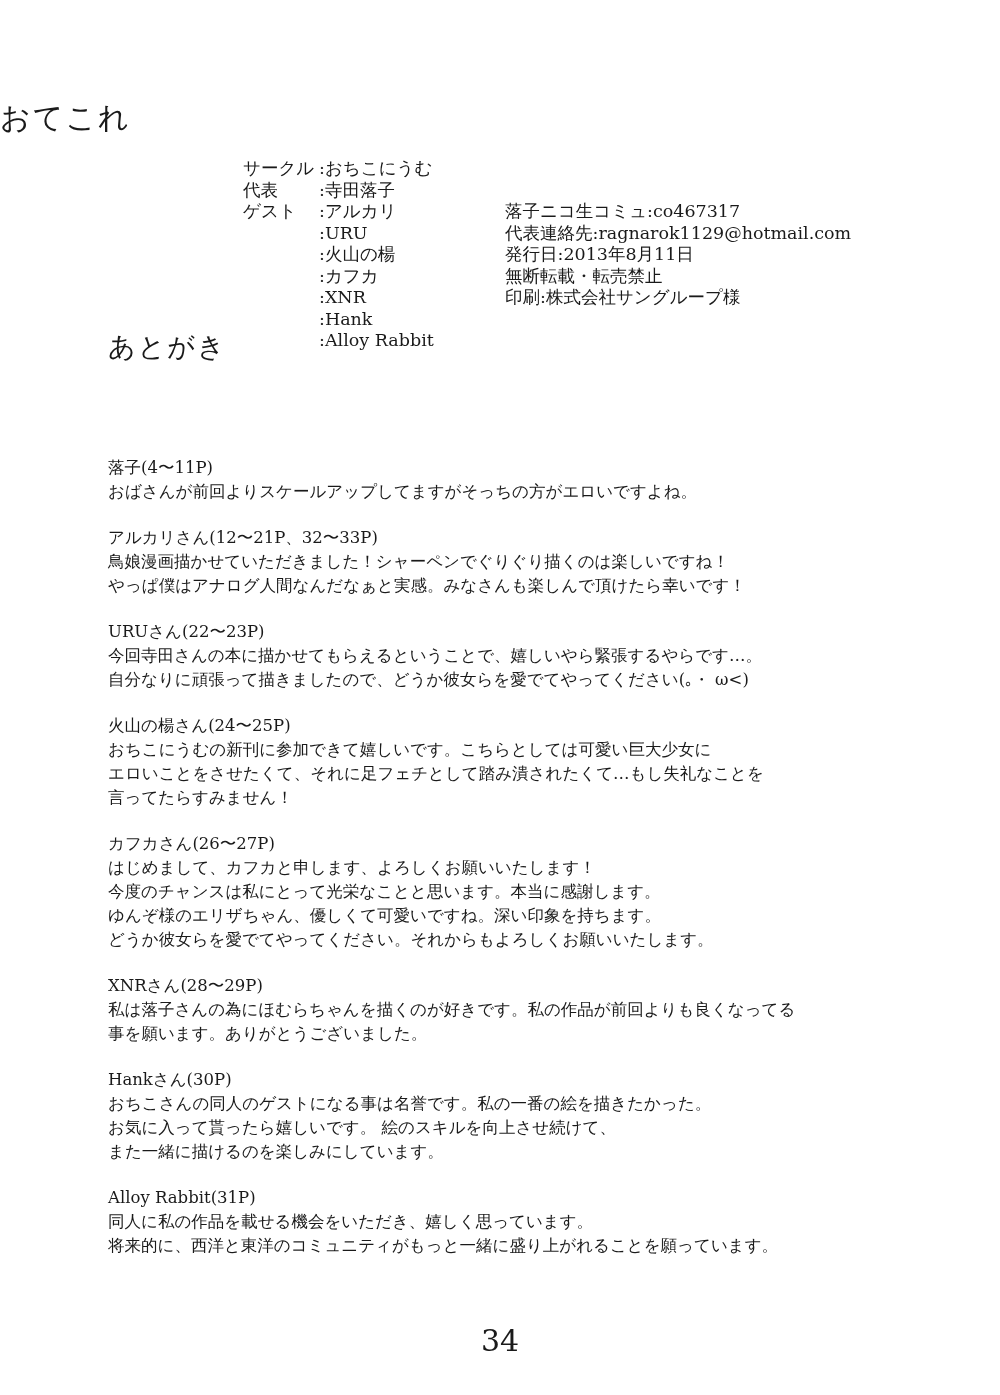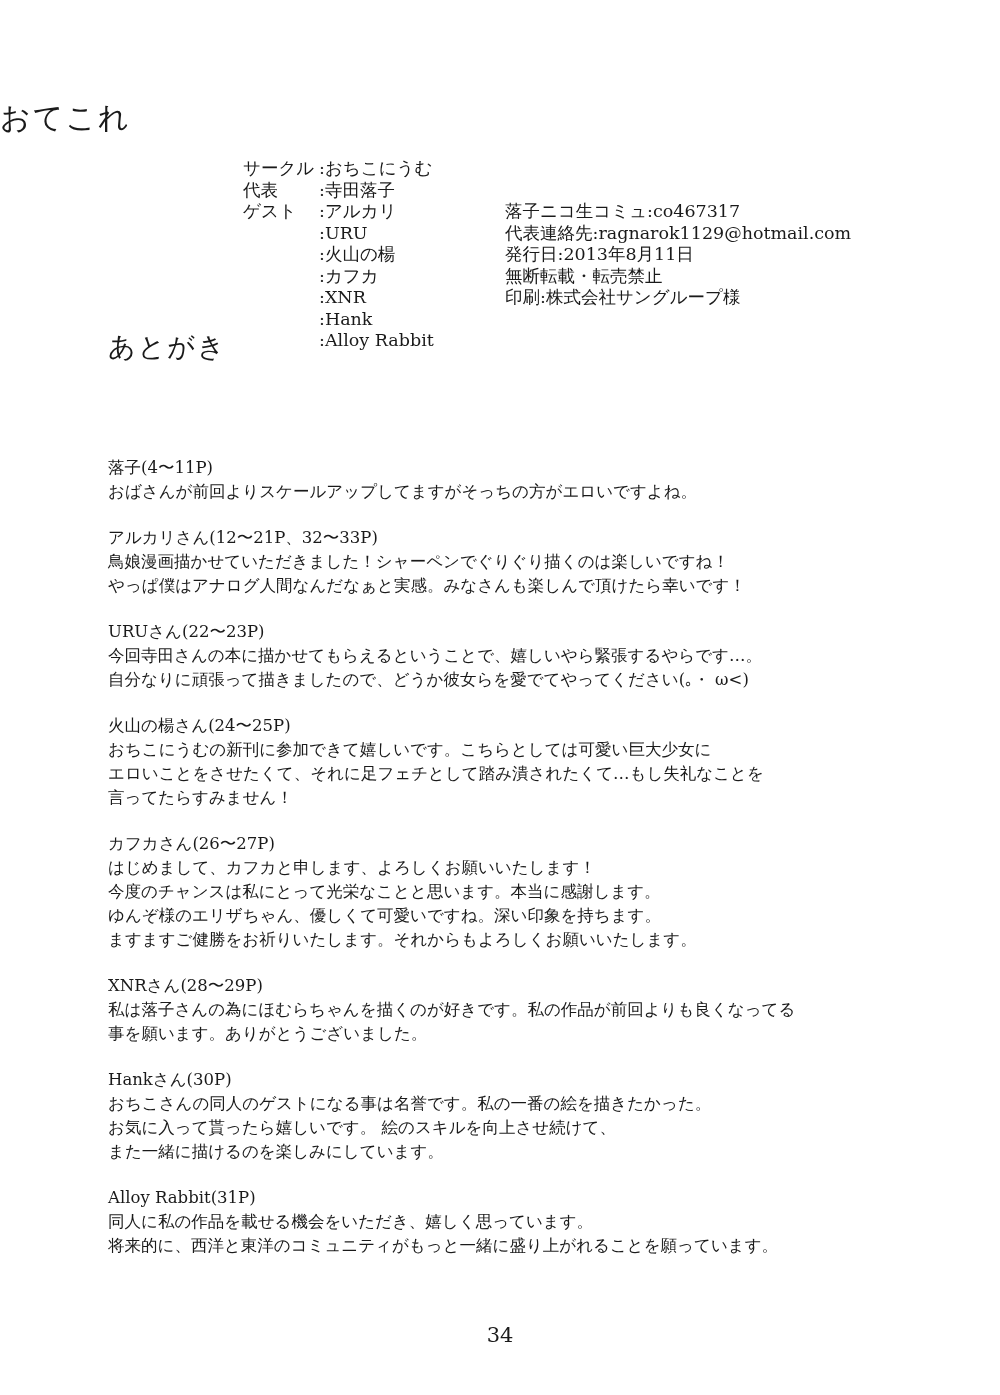--- a/index.html
+++ b/index.html
@@ -80,21 +80,21 @@
   }
   .entry-line {
     white-space: pre;
   }
   .page-number {
     position: absolute;
     top: 1323px;
     left: 0;
     width: 1000px;
     text-align: center;
-    font-size: 21px;
+    font-size: 30px;
     font-family: "DejaVu Serif", serif;
   }
 </style>
 </head>
 <body>
 
 <div class="page">
 
   <div class="title">おてこれ</div>
 
@@ -140,21 +140,21 @@
         <div class="entry-head">火山の楊さん(24〜25P)</div>
         <div class="entry-line">おちこにうむの新刊に参加できて嬉しいです。こちらとしては可愛い巨大少女に</div>
         <div class="entry-line">エロいことをさせたくて、それに足フェチとして踏み潰されたくて…もし失礼なことを</div>
         <div class="entry-line">言ってたらすみません！</div>
       </div>
       <div class="entry">
         <div class="entry-head">カフカさん(26〜27P)</div>
         <div class="entry-line">はじめまして、カフカと申します、よろしくお願いいたします！</div>
         <div class="entry-line">今度のチャンスは私にとって光栄なことと思います。本当に感謝します。</div>
         <div class="entry-line">ゆんぞ様のエリザちゃん、優しくて可愛いですね。深い印象を持ちます。</div>
-        <div class="entry-line">ますますご健勝をお祈りいたします。それからもよろしくお願いいたします。</div>
+        <div class="entry-line">どうか彼女らを愛でてやってください。それからもよろしくお願いいたします。</div>
       </div>
       <div class="entry">
         <div class="entry-head">XNRさん(28〜29P)</div>
         <div class="entry-line">私は落子さんの為にほむらちゃんを描くのが好きです。私の作品が前回よりも良くなってる</div>
         <div class="entry-line">事を願います。ありがとうございました。</div>
       </div>
       <div class="entry">
         <div class="entry-head">Hankさん(30P)</div>
         <div class="entry-line">おちこさんの同人のゲストになる事は名誉です。私の一番の絵を描きたかった。</div>
         <div class="entry-line">お気に入って貰ったら嬉しいです。 絵のスキルを向上させ続けて、</div>

